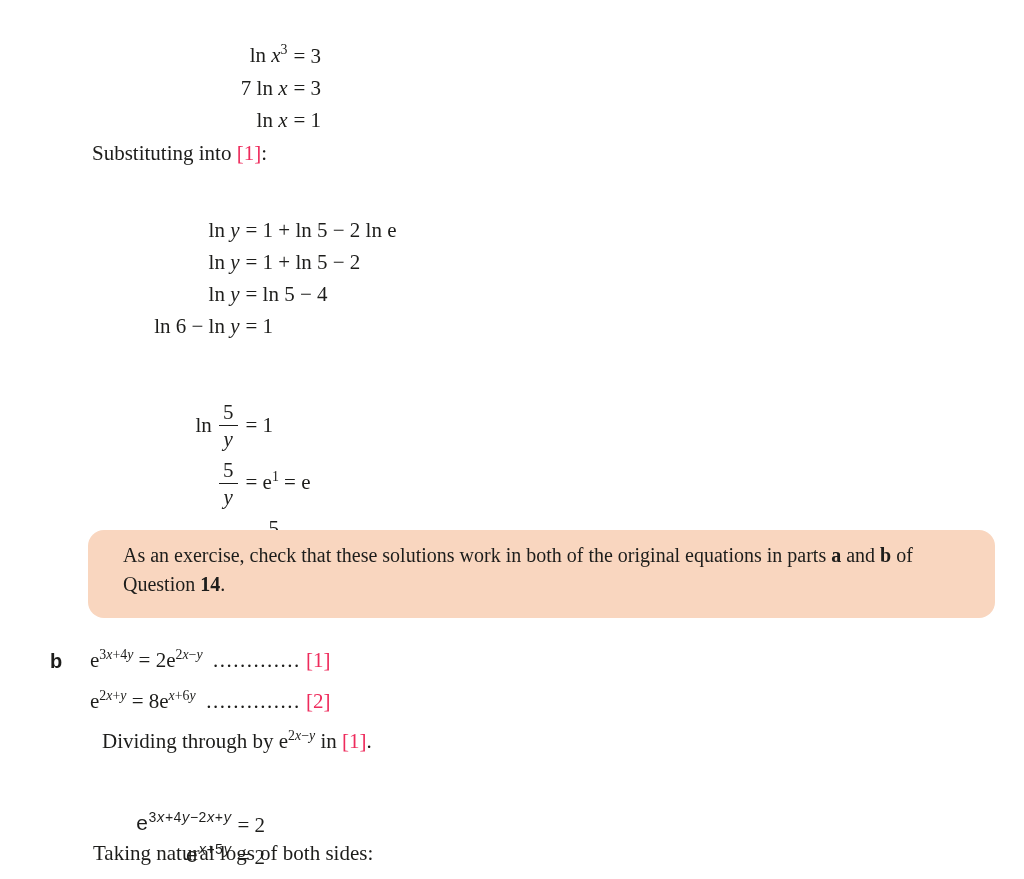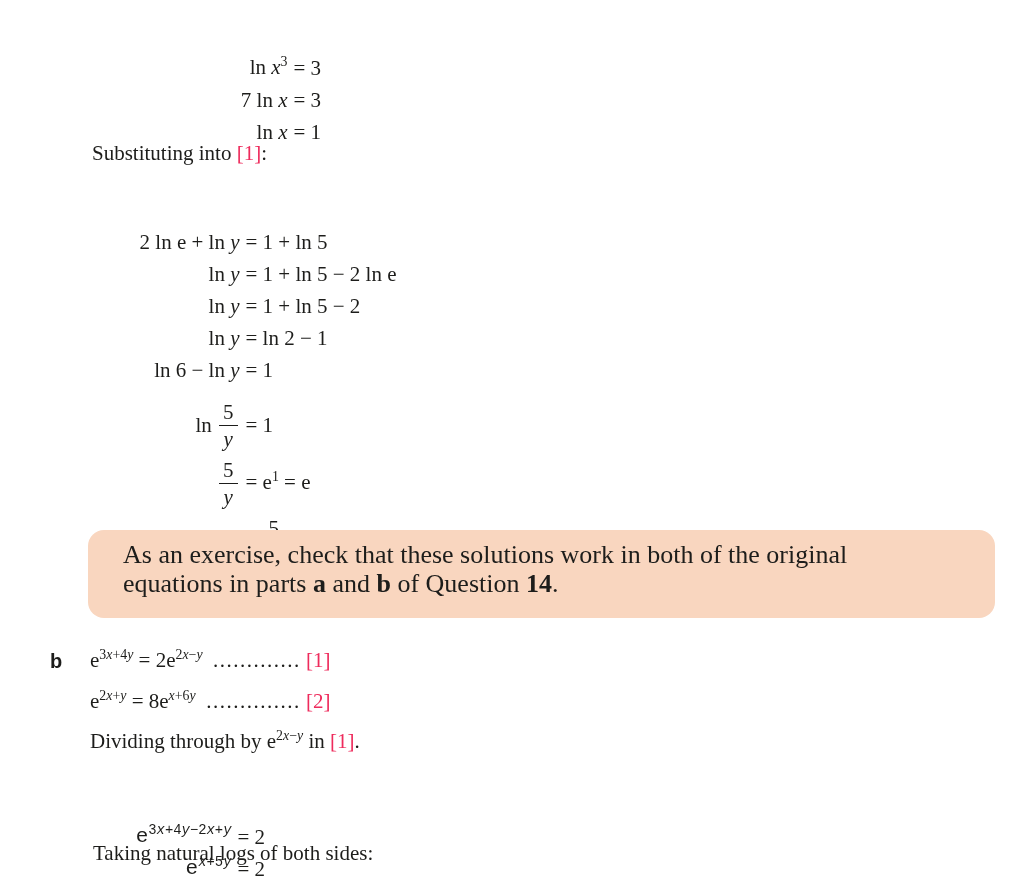--- a/index.html
+++ b/index.html
@@ -8,21 +8,21 @@
   html,body{margin:0;padding:0;}
   body{background:#fff;}
   .page{
     position:relative; width:1024px; height:879px; overflow:hidden;
     background:var(--page-bg);
     font-family:"Liberation Serif", serif;
     color:var(--text);
     font-size:21px;
   }
   .eqblock{position:absolute;}
-  .row{height:32px; line-height:44px; white-space:pre;}
+  .row{height:32px; line-height:36px; white-space:pre;}
   .row.tall{height:58px; line-height:58px;}
   .lhs{display:inline-block; text-align:right; vertical-align:middle; white-space:pre;}
   .rhs{display:inline-block; margin-left:6px; vertical-align:middle; white-space:pre;}
   .wA1{width:71px;} .wA2{width:113px;} .wB{width:110px;font-family:Liberation Mono, monospace;}
   .textline{position:absolute; height:30px; line-height:30px; white-space:pre;text-align:right;}
   .t-rm{font-style:normal;}
   .t-it{font-style:italic;}
   .t-b{font-weight:bold;}
   .t-red{color:var(--accent-red);}
   .t-dots{letter-spacing:1.5px;}
@@ -30,21 +30,21 @@
   .t-supit{font-style:italic;}
   .frac{display:inline-block; vertical-align:middle; text-align:center; margin:0 2px; transform:translateY(-2px);}
   .frac .num{display:block; padding:0 4px 2px; border-bottom:1.6px solid var(--text); line-height:1.05;}
   .frac .den{display:block; padding:2px 4px 0; line-height:1.05;}
   .notebox{
     position:absolute; left:88px; top:530px; width:907px; height:88px;
     background:var(--note-bg); border-radius:16px;
   }
   .notetext{
     position:absolute; left:35px; top:11px; width:830px;
-    font-size:26px; line-height:28.5px; white-space:normal;font-family:Liberation Serif, serif;
+    font-size:20px; line-height:28.5px; white-space:normal;font-family:Liberation Serif, serif;
   }
   .blabel{
     position:absolute; left:50px; top:646px; height:30px; line-height:30px;
     font-family:"Liberation Sans", sans-serif; font-weight:bold; font-size:20px;
   }
 </style>
 </head>
 <body>
 
 <div class="page">
@@ -58,30 +58,27 @@
     </div>
     <div class="row">
       <span class="lhs wA1"><span class="t-rm">ln </span><span class="t-it">x</span></span><span class="rhs"><span class="t-rm">= 1</span></span>
     </div>
   </div>
 
   <div class="textline" style="left:92px; top:138px;"><span class="t-rm">Substituting into </span><span class="t-red">[1]</span><span class="t-rm">:</span></div>
 
   <div class="eqblock" style="left:95px; top:174px;">
     <div class="row">
-      <span class="lhs wA2"><span class="t-rm">2 ln e + ln </span><span class="t-it">y</span></span><span class="rhs"><span class="t-rm">= 1 + ln 5</span></span>
-    </div>
-    <div class="row">
       <span class="lhs wA2"><span class="t-rm">ln </span><span class="t-it">y</span></span><span class="rhs"><span class="t-rm">= 1 + ln 5 − 2 ln e</span></span>
     </div>
     <div class="row">
       <span class="lhs wA2"><span class="t-rm">ln </span><span class="t-it">y</span></span><span class="rhs"><span class="t-rm">= 1 + ln 5 − 2</span></span>
     </div>
     <div class="row">
-      <span class="lhs wA2"><span class="t-rm">ln </span><span class="t-it">y</span></span><span class="rhs"><span class="t-rm">= ln 2 − 1</span></span>
+      <span class="lhs wA2"><span class="t-rm">ln </span><span class="t-it">y</span></span><span class="rhs"><span class="t-rm">= ln 5 − 4</span></span>
     </div>
     <div class="row">
       <span class="lhs wA2"><span class="t-rm">ln 6 − ln </span><span class="t-it">y</span></span><span class="rhs"><span class="t-rm">= 1</span></span>
     </div>
   </div>
 
   <div class="eqblock" style="left:95px; top:336px;">
     <div class="row tall">
       <span class="lhs wA2"><span class="t-rm">ln </span><span class="frac"><span class="num t-rm">5</span><span class="den t-it">y</span></span></span><span class="rhs"><span class="t-rm">= 1</span></span>
     </div>
@@ -94,21 +91,21 @@
   </div>
 
   <div class="notebox">
     <div class="notetext"><span class="t-rm">As an exercise, check that these solutions work in both of the original equations in parts </span><span class="t-b">a</span><span class="t-rm"> and </span><span class="t-b">b</span><span class="t-rm"> of Question </span><span class="t-b">14</span><span class="t-rm">.</span></div>
   </div>
 
   <div class="blabel">b</div>
 
   <div class="textline" style="left:90px; top:645px;"><span class="t-rm">e</span><span class="t-suprm">3</span><span class="t-supit">x</span><span class="t-suprm">+4</span><span class="t-supit">y</span><span class="t-rm"> = 2e</span><span class="t-suprm">2</span><span class="t-supit">x</span><span class="t-suprm">−</span><span class="t-supit">y</span><span class="t-rm">  </span><span class="t-dots">.............</span><span class="t-rm"> </span><span class="t-red">[1]</span></div>
   <div class="textline" style="left:90px; top:686px;"><span class="t-rm">e</span><span class="t-suprm">2</span><span class="t-supit">x</span><span class="t-suprm">+</span><span class="t-supit">y</span><span class="t-rm"> = 8e</span><span class="t-supit">x</span><span class="t-suprm">+6</span><span class="t-supit">y</span><span class="t-rm">  </span><span class="t-dots">..............</span><span class="t-rm"> </span><span class="t-red">[2]</span></div>
-  <div class="textline" style="left:90px; top:726px;"><span class="t-rm">Dividing through by e</span><span class="t-suprm">2</span><span class="t-supit">x</span><span class="t-suprm">−</span><span class="t-supit">y</span><span class="t-rm"> in </span><span class="t-red">[1]</span><span class="t-rm">.</span></div>
+  <div class="textline" style="left:102px; top:726px;"><span class="t-rm">Dividing through by e</span><span class="t-suprm">2</span><span class="t-supit">x</span><span class="t-suprm">−</span><span class="t-supit">y</span><span class="t-rm"> in </span><span class="t-red">[1]</span><span class="t-rm">.</span></div>
 
   <div class="eqblock" style="left:90px; top:769px;">
     <div class="row">
       <span class="lhs wB"><span class="t-rm">e</span><span class="t-suprm">3</span><span class="t-supit">x</span><span class="t-suprm">+4</span><span class="t-supit">y</span><span class="t-suprm">−2</span><span class="t-supit">x</span><span class="t-suprm">+</span><span class="t-supit">y</span></span><span class="rhs"><span class="t-rm">= 2</span></span>
     </div>
     <div class="row">
       <span class="lhs wB"><span class="t-rm">e</span><span class="t-supit">x</span><span class="t-suprm">+5</span><span class="t-supit">y</span></span><span class="rhs"><span class="t-rm">= 2</span></span>
     </div>
   </div>
 

